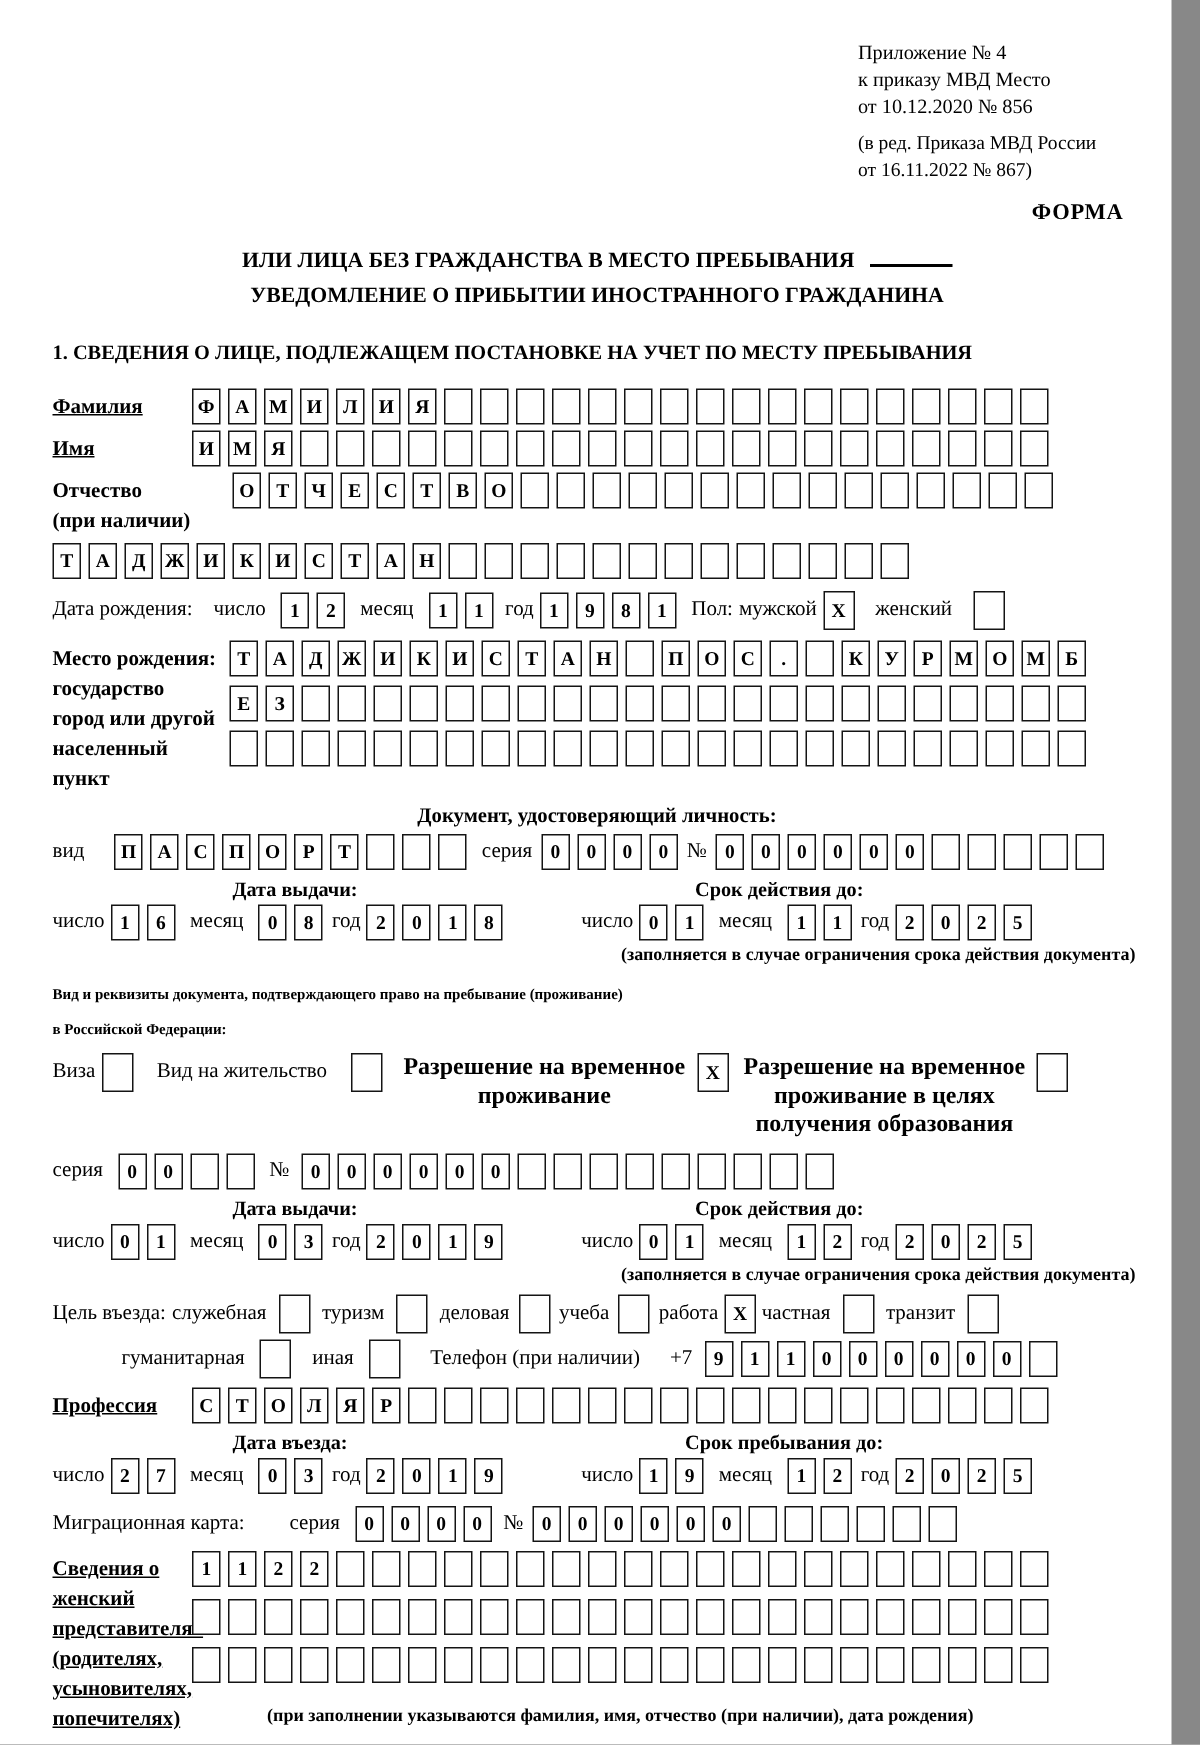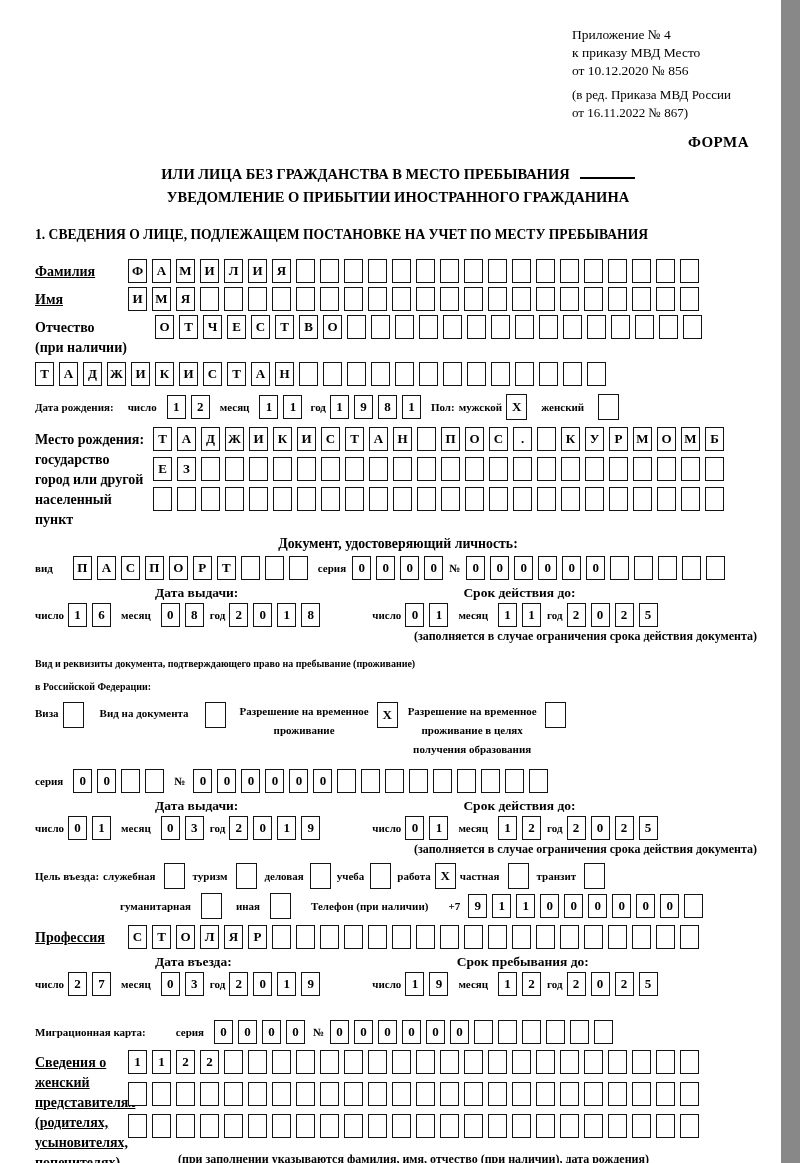--- a/index.html
+++ b/index.html
@@ -8,35 +8,35 @@
         box-sizing:border-box;padding:26px 20px 0 35px;overflow:hidden;position:relative;}
   .hdr{margin-left:537px;font-size:13.5px;line-height:18px;}
   .hdr .rev{margin-top:6px;font-size:13px;}
   .forma{text-align:right;font-weight:bold;font-size:15px;margin-top:12px;letter-spacing:.5px;padding-right:12px;}
   .title{text-align:center;font-weight:bold;font-size:14.5px;line-height:23px;margin-top:12px;}
   .uline{display:inline-block;width:55px;border-bottom:2px solid #000;margin-left:10px;}
   .sect{font-weight:bold;font-size:13.6px;margin-top:18px;}
   .frow{display:flex;align-items:flex-start;margin-top:4px;}
   .inline{align-items:center;}
   .flabel{font-size:14px;line-height:20px;flex:0 0 auto;padding-top:3px;font-weight:bold;}
-  .lab{font-size:11px;font-weight:bold;white-space:nowrap;}
+  .lab{font-size:14px;font-weight:normal;white-space:nowrap;}
   .w93{width:93px;text-decoration:underline;} .w98{width:98px;} .w118{width:118px;} .w120{width:120px;}
   .cells{display:flex;gap:5px;flex:0 0 auto;}
   .cell{flex:0 0 auto;width:17px;height:22px;border:1.5px solid #141414;
         display:flex;align-items:center;justify-content:center;
         font-size:13px;font-weight:bold;background:#fff;}
   .cell.chk{width:19px;height:24px;}
   .col{display:flex;flex-direction:column;gap:6px;}
   .ml4{margin-left:4px;} .ml6{margin-left:6px;} .ml8{margin-left:8px;} .ml10{margin-left:10px;}
   .ml14{margin-left:14px;} .ml16{margin-left:16px;} .ml20{margin-left:20px;} .ml30{margin-left:30px;}
   .dhead{display:flex;font-size:13.5px;font-weight:bold;margin-top:5px;}
   .dh1{margin-left:120px;} .dh2{margin-left:225px;}
   .note{text-align:right;font-size:12px;font-weight:bold;margin-top:2px;padding-right:4px;}
   .intro{font-size:10px;font-weight:bold;line-height:23px;margin-top:8px;}
-  .optlbl{white-space:pre-line;text-align:center;font-size:11px;line-height:19px;font-weight:bold;}
+  .optlbl{white-space:pre-line;text-align:center;font-size:16px;line-height:19px;font-weight:bold;}
   .gapbig{margin-left:52px;}
   .footer{font-size:12px;font-weight:bold;margin-top:4px;text-align:center;padding-left:130px;}
 </style>
 </head>
 <body>
 
 <div class="page">
 
   <div class="hdr">
     <div>Приложение № 4</div>
@@ -381,21 +381,21 @@
   <div class="intro">
     <div>Вид и реквизиты документа, подтверждающего право на пребывание (проживание)</div>
     <div>в Российской Федерации:</div>
   </div>
 
   <div class="frow" style="margin-top:4px">
     <span class="lab" style="padding-top:5px">Виза</span>
     <div class="cells ml4">
         <div class="cell chk"></div>
       </div>
-    <span class="lab ml16" style="padding-top:5px">Вид на документа</span>
+    <span class="lab ml16" style="padding-top:5px">Вид на жительство</span>
     <div class="cells ml16">
         <div class="cell chk"></div>
       </div>
     <div class="optlbl ml14">Разрешение на временное
 проживание</div>
     <div class="cells ml8">
         <div class="cell chk">X</div>
       </div>
     <div class="optlbl ml10">Разрешение на временное
 проживание в целях
@@ -501,21 +501,21 @@
     <div class="cells ml8">
         <div class="cell chk"></div>
       </div>
     <span class="lab ml8">транзит</span>
     <div class="cells ml8">
         <div class="cell chk"></div>
       </div>
   </div>
 
   <div class="frow inline">
-    <span class="lab" style="margin-left:85px">гуманитарная</span>
+    <span class="lab" style="margin-left:46px">гуманитарная</span>
     <div class="cells ml10">
         <div class="cell chk"></div>
       </div>
     <span class="lab ml14">иная</span>
     <div class="cells ml10">
         <div class="cell chk"></div>
       </div>
     <span class="lab ml20">Телефон (при наличии)</span>
     <span class="lab ml20">+7</span>
     <div class="cells ml8">
@@ -596,21 +596,21 @@
       </div>
     <span class="lab ml6">год</span>
     <div class="cells ml4">
         <div class="cell">2</div>
         <div class="cell">0</div>
         <div class="cell">2</div>
         <div class="cell">5</div>
       </div>
   </div>
 
-  <div class="frow inline" style="margin-top:24px">
+  <div class="frow inline" style="margin-top:8px">
     <span class="lab">Миграционная карта:</span>
     <span class="lab ml30">серия</span>
     <div class="cells ml10">
         <div class="cell">0</div>
         <div class="cell">0</div>
         <div class="cell">0</div>
         <div class="cell">0</div>
       </div>
     <span class="lab ml8">№</span>
     <div class="cells ml6">

